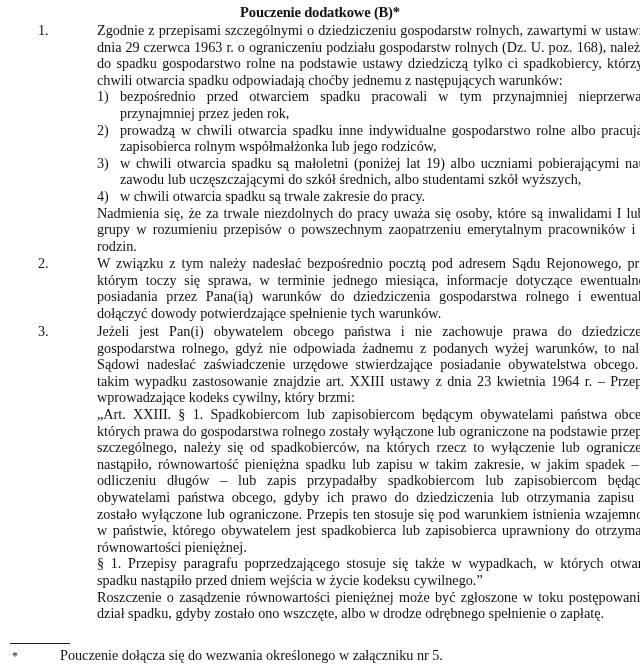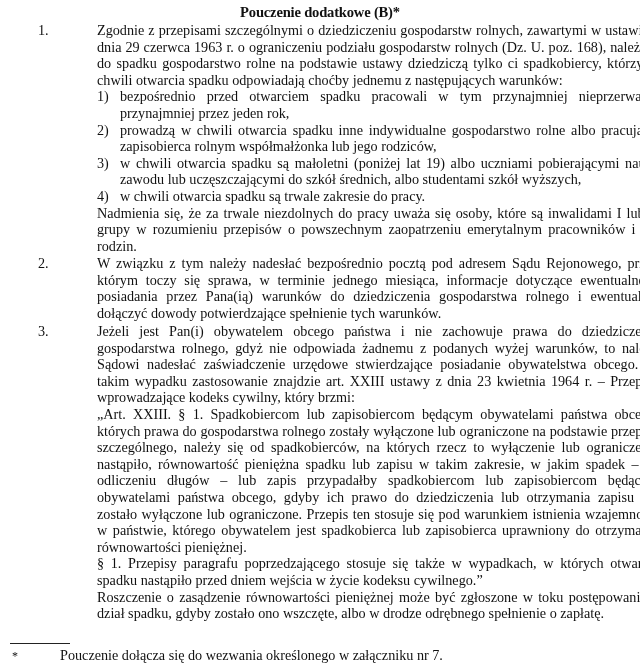--- a/index.html
+++ b/index.html
@@ -73,15 +73,15 @@
     <div class="body">
       <p class="j">Jeżeli jest Pan(i) obywatelem obcego państwa i nie zachowuje prawa do dziedziczenia gospodarstwa rolnego, gdyż nie odpowiada żadnemu z podanych wyżej warunków, to należy Sądowi nadesłać zaświadczenie urzędowe stwierdzające posiadanie obywatelstwa obcego. W takim wypadku zastosowanie znajdzie art. XXIII ustawy z dnia 23 kwietnia 1964 r. – Przepisy wprowadzające kodeks cywilny, który brzmi:</p>
       <p class="j">„Art. XXIII. § 1. Spadkobiercom lub zapisobiercom będącym obywatelami państwa obcego, których prawa do gospodarstwa rolnego zostały wyłączone lub ograniczone na podstawie przepisu szczególnego, należy się od spadkobierców, na których rzecz to wyłączenie lub ograniczenie nastąpiło, równowartość pieniężna spadku lub zapisu w takim zakresie, w jakim spadek – po odliczeniu długów – lub zapis przypadałby spadkobiercom lub zapisobiercom będącym obywatelami państwa obcego, gdyby ich prawo do dziedziczenia lub otrzymania zapisu nie zostało wyłączone lub ograniczone. Przepis ten stosuje się pod warunkiem istnienia wzajemności w państwie, którego obywatelem jest spadkobierca lub zapisobierca uprawniony do otrzymania równowartości pieniężnej.</p>
       <p class="j">§ 1. Przepisy paragrafu poprzedzającego stosuje się także w wypadkach, w których otwarcie spadku nastąpiło przed dniem wejścia w życie kodeksu cywilnego.”</p>
       <p class="j">Roszczenie o zasądzenie równowartości pieniężnej może być zgłoszone w toku postępowania o dział spadku, gdyby zostało ono wszczęte, albo w drodze odrębnego spełnienie o zapłatę.</p>
     </div>
   </div>
 
   <div class="footrule"></div>
   <span class="footstar">*</span>
-  <span class="foottext">Pouczenie dołącza się do wezwania określonego w załączniku nr 7.</span>
+  <span class="foottext">Pouczenie dołącza się do wezwania określonego w załączniku nr 5.</span>
 
 </div>
 
 </body></html>

